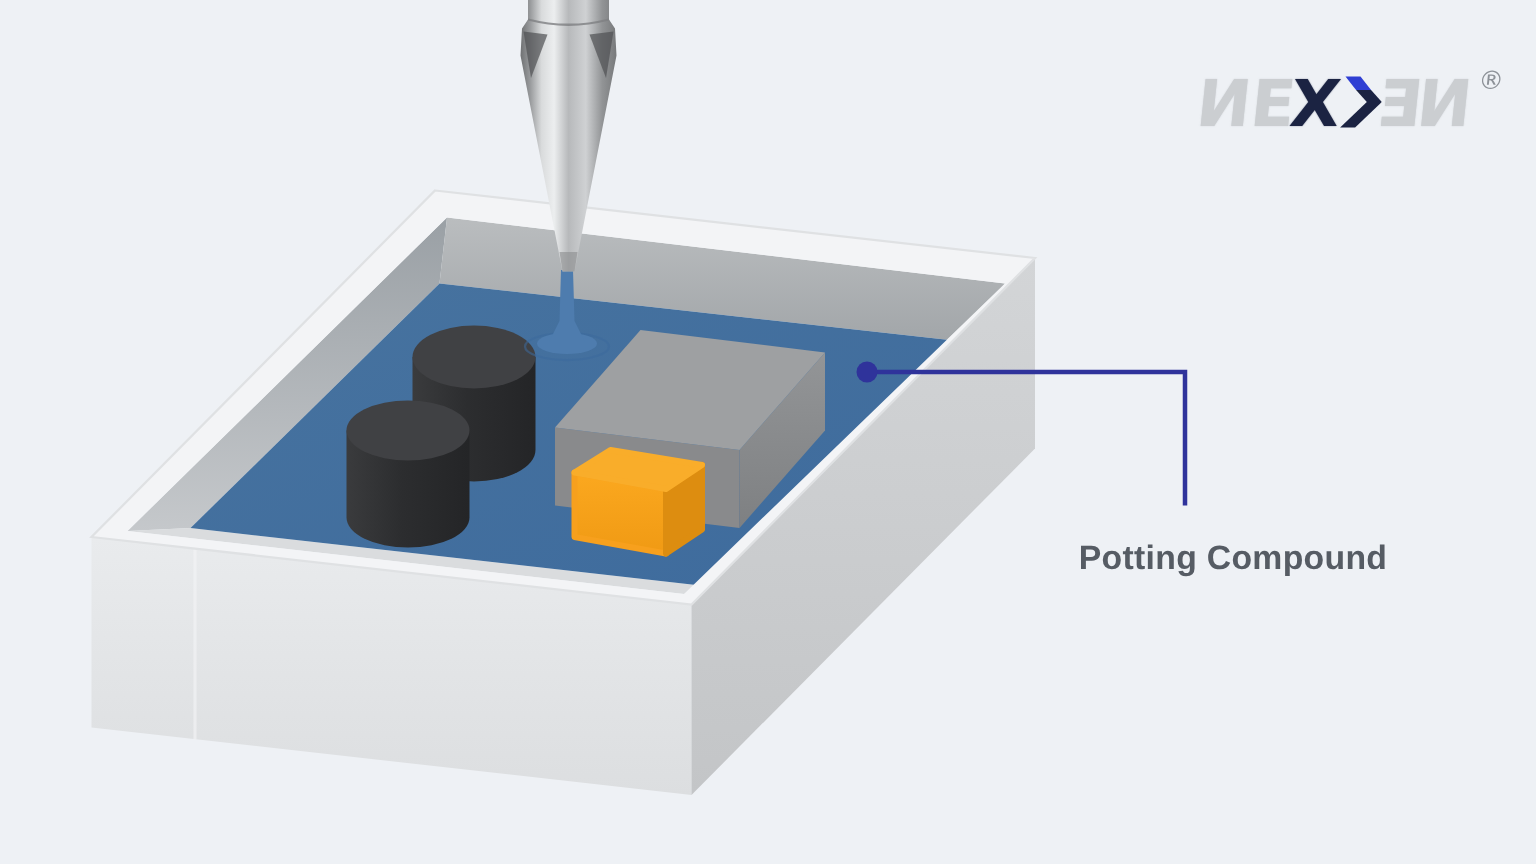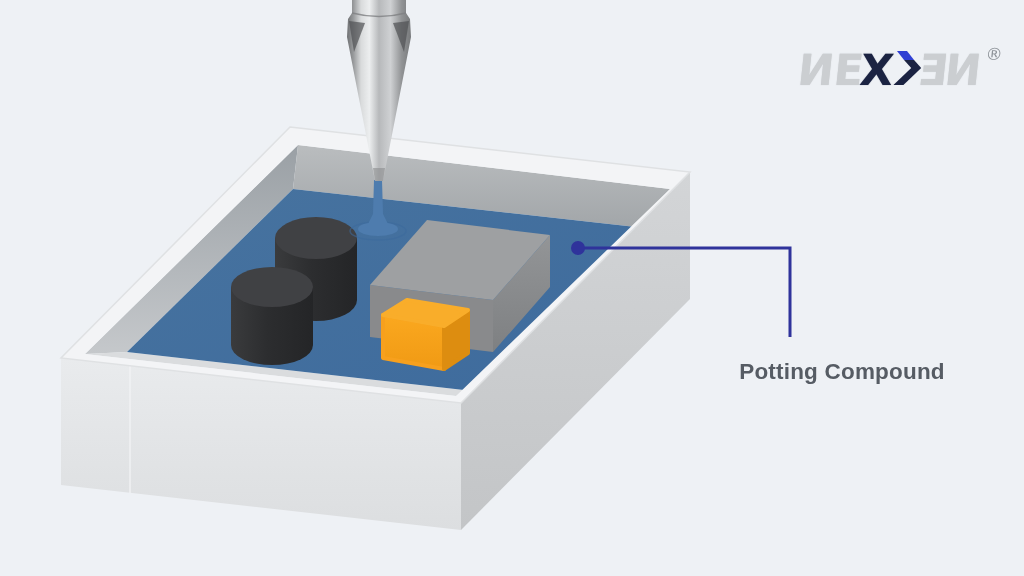--- a/index.html
+++ b/index.html
@@ -6,21 +6,21 @@
   body{
     width:1024px;height:576px;overflow:hidden;position:relative;
     background:#eef1f5;
     font-family:"Liberation Sans", sans-serif;
   }
   #stage{position:absolute;left:0;top:0;width:1024px;height:576px;}
   .scene-svg{position:absolute;left:0;top:0;}
 
   
   .callout-label{
-    position:absolute;left:692px;top:359px;width:300px;
+    position:absolute;left:672px;top:359px;width:300px;
     text-align:center;font-size:22.5px;font-weight:bold;
     color:#565c64;letter-spacing:.2px;
   }
 
   
   .logo{
     position:absolute;left:801px;top:42px;height:56px;
     display:flex;align-items:center;
     font-family:"DejaVu Sans", sans-serif;
     transform:skewX(-6deg);

